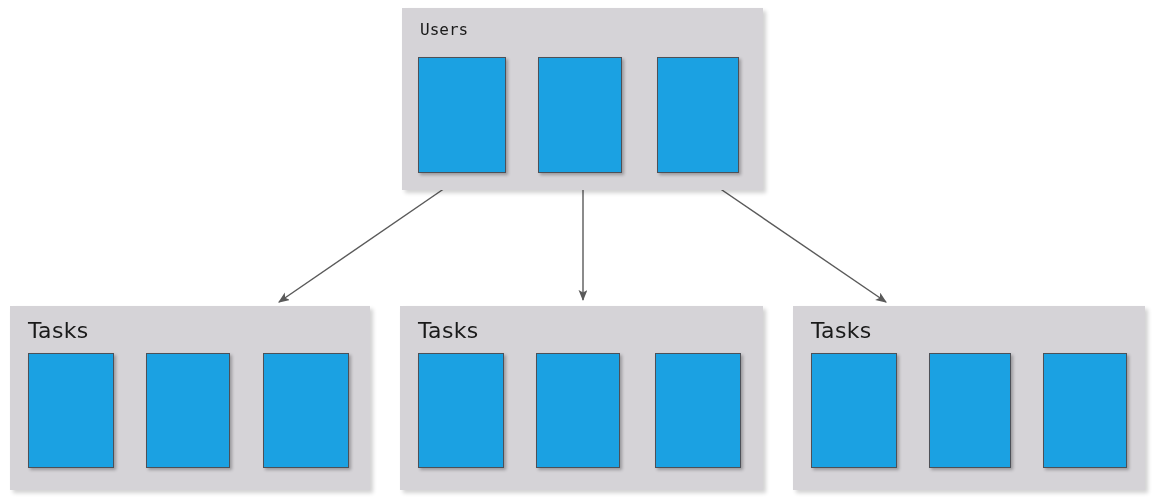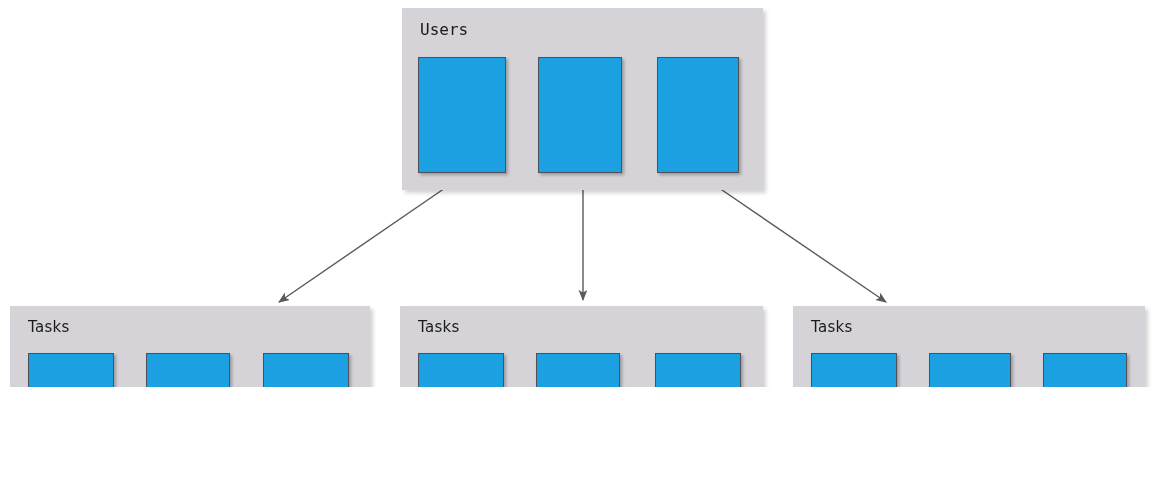--- a/index.html
+++ b/index.html
@@ -3,21 +3,21 @@
 <meta charset="utf-8">
 <style>
   html, body {
     margin: 0;
     padding: 0;
     background: #ffffff;
   }
   #canvas {
     position: relative;
     width: 1165px;
-    height: 387px;
+    height: 501px;
     background: #ffffff;
     overflow: hidden;
     font-family: "Liberation Sans", sans-serif;
   }
 
   
   .group {
     position: absolute;
     background: #d5d3d7;
     box-shadow: 3px 3px 4px rgba(0,0,0,0.18);
@@ -33,21 +33,21 @@
     white-space: nowrap;
   }
   
   .group-label.mono {
     font-family: "DejaVu Sans Mono", "Liberation Mono", monospace;
     font-size: 16px;
     letter-spacing: 0px;
   }
   .group-label.sans {
     font-family: "DejaVu Sans", "Liberation Sans", sans-serif;
-    font-size: 15px;
+    font-size: 22px;
   }
 
   
   .node {
     position: absolute;
     background: #1ba1e2;
     border: 1px solid #4d5057;
     box-shadow: 2px 2px 3px rgba(0,0,0,0.28);
     box-sizing: border-box;
   }

